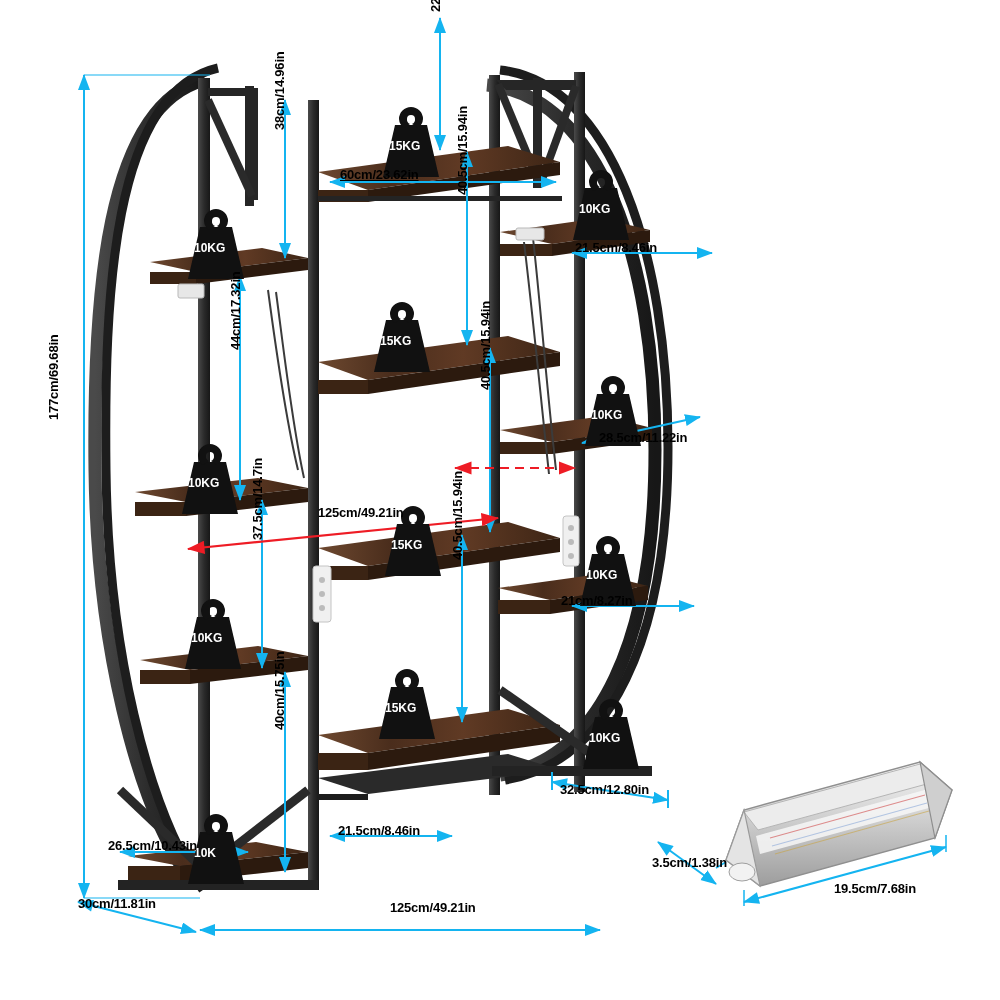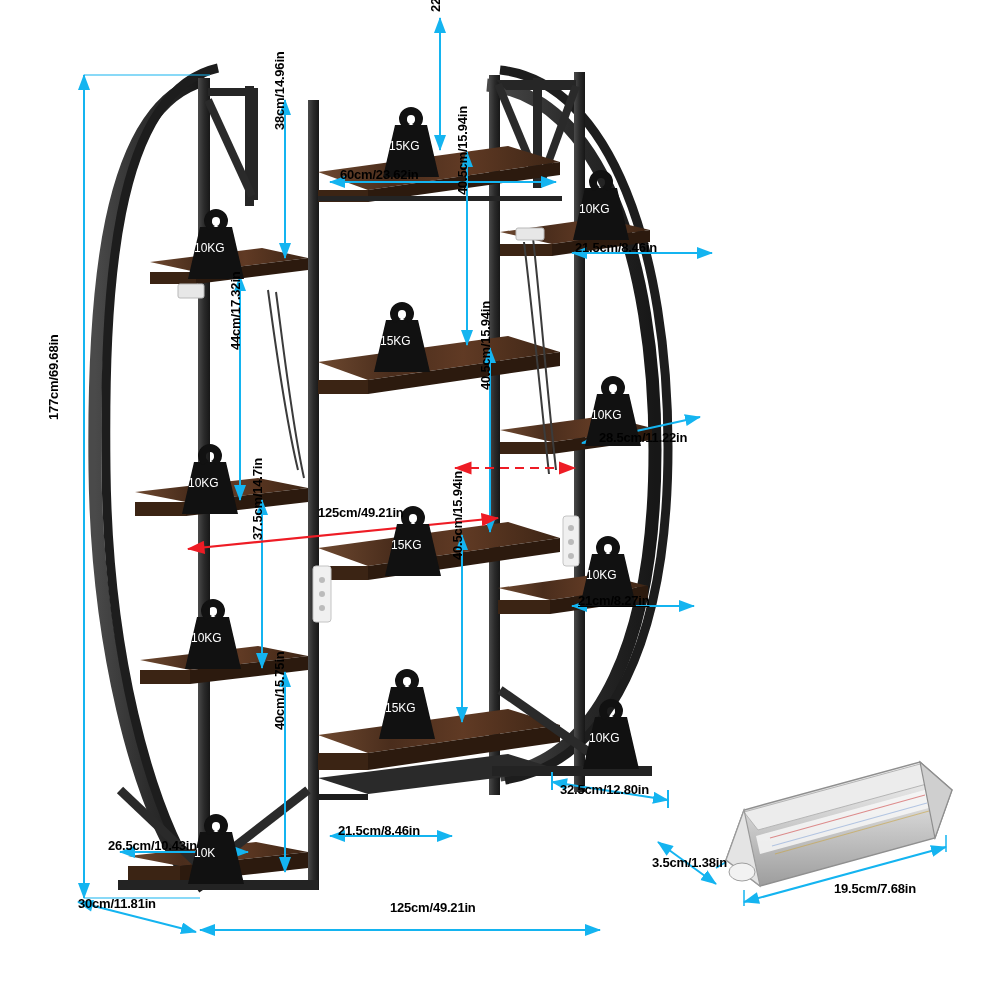--- a/index.html
+++ b/index.html
@@ -1,20 +1,20 @@
 <!DOCTYPE html>
 <html><head>
 <meta charset="utf-8">
 <style>
   html,body{margin:0;padding:0;background:#ffffff;}
   body{width:1000px;height:1000px;overflow:hidden;font-family:"Liberation Sans",sans-serif;}
   #stage{position:relative;width:1000px;height:1000px;}
   svg#diagram{position:absolute;left:0;top:0;width:1000px;height:1000px;}
   .dimlabel{position:absolute;font-family:"Liberation Sans",sans-serif;font-weight:bold;color:#000;white-space:nowrap;font-size:13px;letter-spacing:-0.2px;}
-  .wlabel{position:absolute;font-family:"Liberation Sans",sans-serif;font-weight:normal;color:#ffffff;font-size:12px;white-space:nowrap;}
+  .wlabel{position:absolute;font-family:"Liberation Sans",sans-serif;font-weight:bold;color:#ffffff;font-size:12px;white-space:nowrap;}
 </style>
 </head>
 <body>
 
 <div id="stage">
 
 <svg id="diagram" viewBox="0 0 1000 1000">
   <defs>
     <marker id="arrowBlue" markerWidth="9" markerHeight="9" refX="7.5" refY="3" orient="auto">
       <path d="M0,0 L8,3 L0,6 z" fill="#14b4f0"></path>
@@ -291,31 +291,31 @@
       <div class="wlabel" style="left: 391px; top: 538px;">15KG</div>
       <div class="wlabel" style="left: 586px; top: 568px;">10KG</div>
       <div class="wlabel" style="left: 191px; top: 631px;">10KG</div>
       <div class="wlabel" style="left: 385px; top: 701px;">15KG</div>
       <div class="wlabel" style="left: 589px; top: 731px;">10KG</div>
       <div class="wlabel" style="left: 194px; top: 846px;">10K</div>
     </div>
 <div id="dim-labels">
       <div class="dimlabel" style="left: 46px; top: 420px; transform-origin: left top; transform: rotate(-90deg);">177cm/69.68in</div>
       <div class="dimlabel" style="left: 272px; top: 130px; transform-origin: left top; transform: rotate(-90deg);">38cm/14.96in</div>
-      <div class="dimlabel" style="left: 340px; top: 167px;">60cm/23.62in</div>
+      <div class="dimlabel" style="left: 340px; top: 167px; text-decoration: underline;">60cm/23.62in</div>
       <div class="dimlabel" style="left: 428px; top: 12px; transform-origin: left top; transform: rotate(-90deg);">22.5cm/8.86in</div>
       <div class="dimlabel" style="left: 575px; top: 240px;">21.5cm/8.46in</div>
       <div class="dimlabel" style="left: 455px; top: 195px; transform-origin: left top; transform: rotate(-90deg);">40.5cm/15.94in</div>
       <div class="dimlabel" style="left: 228px; top: 350px; transform-origin: left top; transform: rotate(-90deg);">44cm/17.32in</div>
       <div class="dimlabel" style="left: 478px; top: 390px; transform-origin: left top; transform: rotate(-90deg);">40.5cm/15.94in</div>
       <div class="dimlabel" style="left: 599px; top: 430px;">28.5cm/11.22in</div>
       <div class="dimlabel" style="left: 318px; top: 505px;">125cm/49.21in</div>
       <div class="dimlabel" style="left: 250px; top: 540px; transform-origin: left top; transform: rotate(-90deg);">37.5cm/14.7in</div>
       <div class="dimlabel" style="left: 450px; top: 560px; transform-origin: left top; transform: rotate(-90deg);">40.5cm/15.94in</div>
-      <div class="dimlabel" style="left: 578px; top: 593px; text-decoration: underline;">21cm/8.27in</div>
+      <div class="dimlabel" style="left: 561px; top: 593px;">21cm/8.27in</div>
       <div class="dimlabel" style="left: 272px; top: 730px; transform-origin: left top; transform: rotate(-90deg);">40cm/15.75in</div>
       <div class="dimlabel" style="left: 108px; top: 838px;">26.5cm/10.43in</div>
       <div class="dimlabel" style="left: 338px; top: 823px;">21.5cm/8.46in</div>
       <div class="dimlabel" style="left: 560px; top: 782px;">32.5cm/12.80in</div>
       <div class="dimlabel" style="left: 78px; top: 896px; text-align: right;">30cm/11.81in</div>
       <div class="dimlabel" style="left: 390px; top: 900px;">125cm/49.21in</div>
       <div class="dimlabel" style="left: 652px; top: 855px; text-align: right;">3.5cm/1.38in</div>
       <div class="dimlabel" style="left: 790px; top: 881px; margin-left: 44px;">19.5cm/7.68in</div>
     </div>
 

